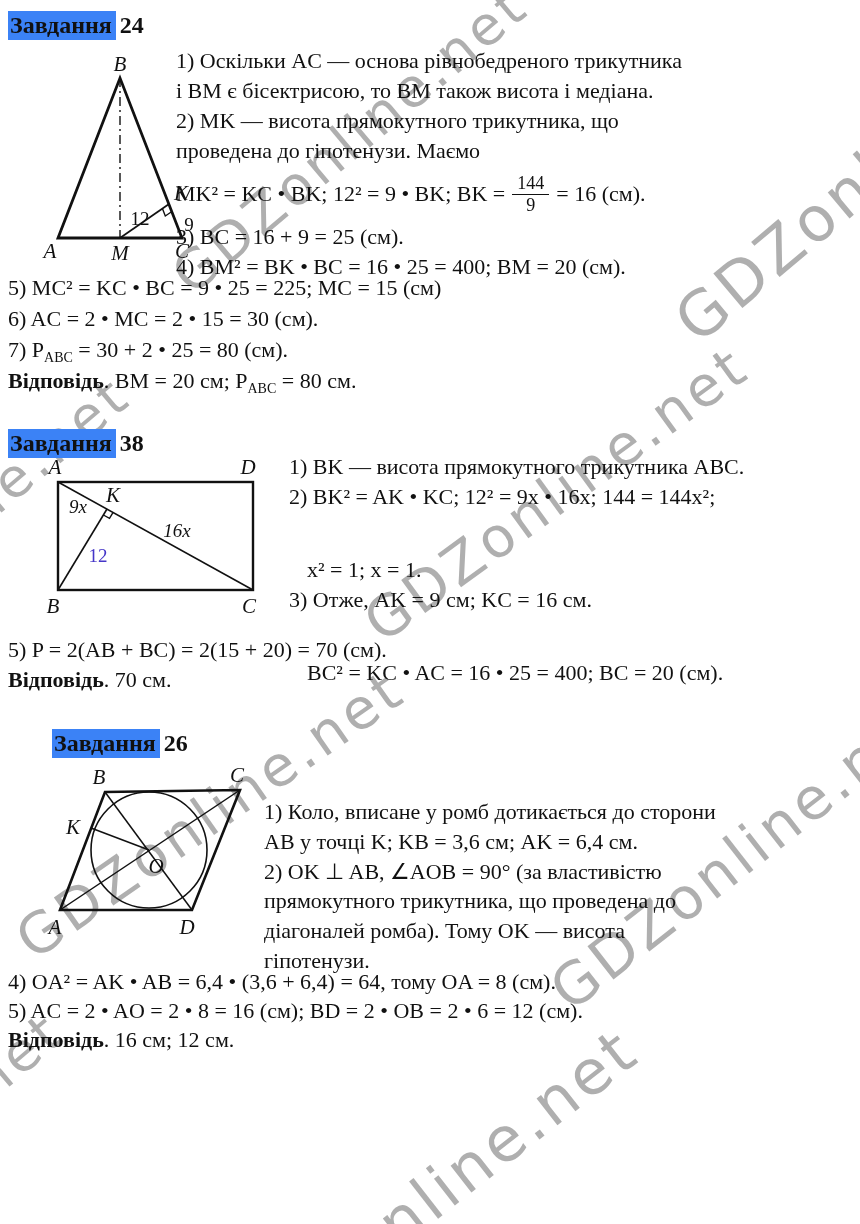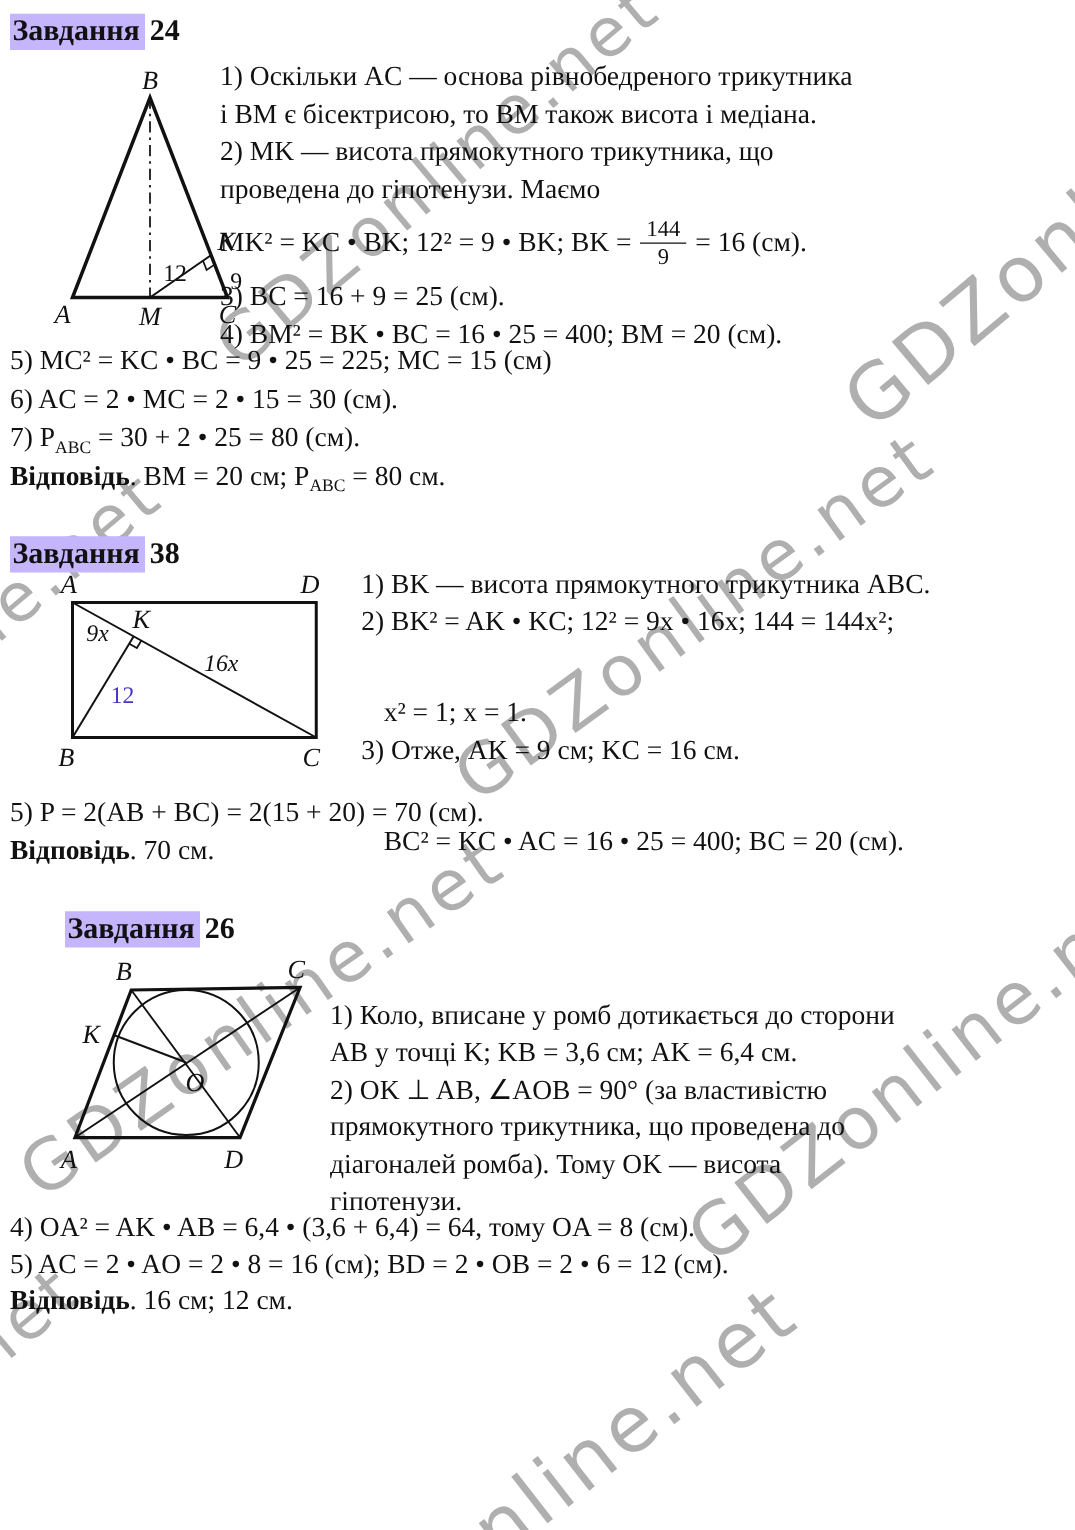--- a/index.html
+++ b/index.html
@@ -19,21 +19,21 @@
   .wm1{left:350px;top:140px;font-size:54px;--r:-40deg;}
   .wm2{left:876px;top:168px;font-size:62px;--r:-40deg;}
   .wm3{left:-48px;top:530px;font-size:54px;--r:-40deg;}
   .wm4{left:556px;top:494px;font-size:56px;--r:-36deg;}
   .wm5{left:210px;top:814px;font-size:56px;--r:-35deg;}
   .wm6{left:744px;top:852px;font-size:58px;--r:-38deg;}
   .wm7{left:-114px;top:1166px;font-size:54px;--r:-40deg;}
   .wm8{left:432px;top:1196px;font-size:62px;--r:-38deg;}
   
   .title{position:absolute;font-weight:bold;font-size:24px;line-height:30px;z-index:2;}
-  .hl{background:#c4b5fd;padding:1px 4px 2px 2px;text-align:center;}
+  .hl{background:#3b82f6;padding:1px 4px 2px 2px;text-align:center;}
   .tnum{padding-left:4px;}
   
   .tblock{position:absolute;font-size:22px;line-height:30px;z-index:2;}
   .tline{white-space:nowrap;}
   .ind{margin-left:18px;margin-top:44px;}
   .fline{height:56px;display:flex;align-items:center;white-space:nowrap;}
   .frac{display:inline-flex;flex-direction:column;align-items:center;
         font-size:18px;line-height:1.15;margin:0 7px;vertical-align:middle;}
   .frac .num{border-bottom:1.6px solid #111;padding:0 5px;}
   sub.s{font-size:14px;vertical-align:-5px;line-height:0;}

